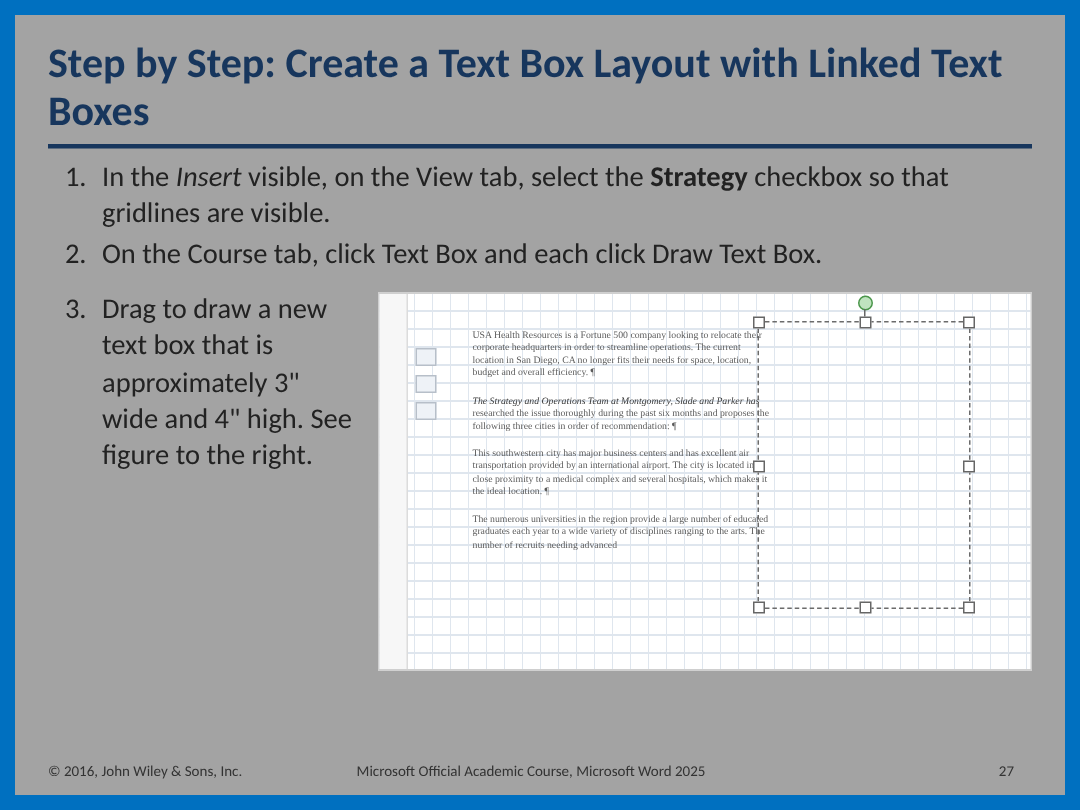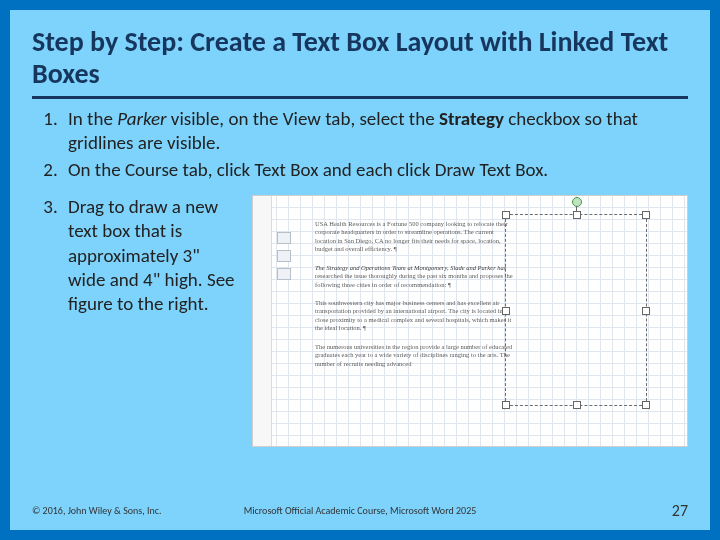--- a/index.html
+++ b/index.html
@@ -9,21 +9,21 @@
     height: 540px;
     font-family: "Segoe UI", Calibri, Arial, sans-serif;
     background: white;
     overflow: hidden;
   }
   .frame {
     box-sizing: border-box;
     width: 720px;
     height: 540px;
     border: 10px solid #0070c0;
-    background: #7dd3fc;
+    background: #a3a3a3;
     position: relative;
   }
   .inner {
     padding: 8px 22px 0 22px;
   }
   .title {
     font-size: 28px;
     line-height: 1.15;
     color: #17365d;
     font-weight: 600;
@@ -149,52 +149,52 @@
   .vc {
     width: 12px;
     height: 10px;
     margin-bottom: 6px;
     border: 1px solid #b7bfc9;
     background: #eef2f7;
   }
   .footer {
     position: absolute;
     left: 22px;
-    right: 22px;
+    right: 34px;
     bottom: 10px;
     display: flex;
     justify-content: space-between;
-    align-items: center;
+    align-items: flex-start;
     font-size: 10px;
     color: #333;
   }
   .footer .center {
     position: absolute;
     left: 0;
     right: 0;
     text-align: center;
   }
   .footer .right {
     margin-left: auto;
-    font-size: 16px;
+    font-size: 10px;
     color: #333;
   }
 </style>
 </head>
 <body>
 
 <div class="frame">
   <div class="inner">
 
     <div class="title">Step by Step: Create a Text Box Layout with Linked Text Boxes</div>
     <hr class="title-rule">
 
     <ol class="steps">
       <li>
-        <span>In the </span><span style="font-style:italic">Parker</span><span> visible, on the View tab, select the </span><span style="font-weight:700">Strategy</span><span> checkbox so that gridlines are visible.</span>
+        <span>In the </span><span style="font-style:italic">Insert</span><span> visible, on the View tab, select the </span><span style="font-weight:700">Strategy</span><span> checkbox so that gridlines are visible.</span>
       </li>
       <li>
         <span>On the Course tab, click </span><span style="font-weight:400">Text Box</span><span> and each click Draw Text Box.</span>
       </li>
       <li>
         <div class="row3">
           <div class="step3text">Drag to draw a new text box that is approximately 3" wide and 4" high. See figure to the right.</div>
           <div class="figure">
             <div class="ruler-left"></div>
             <div class="view-controls">

